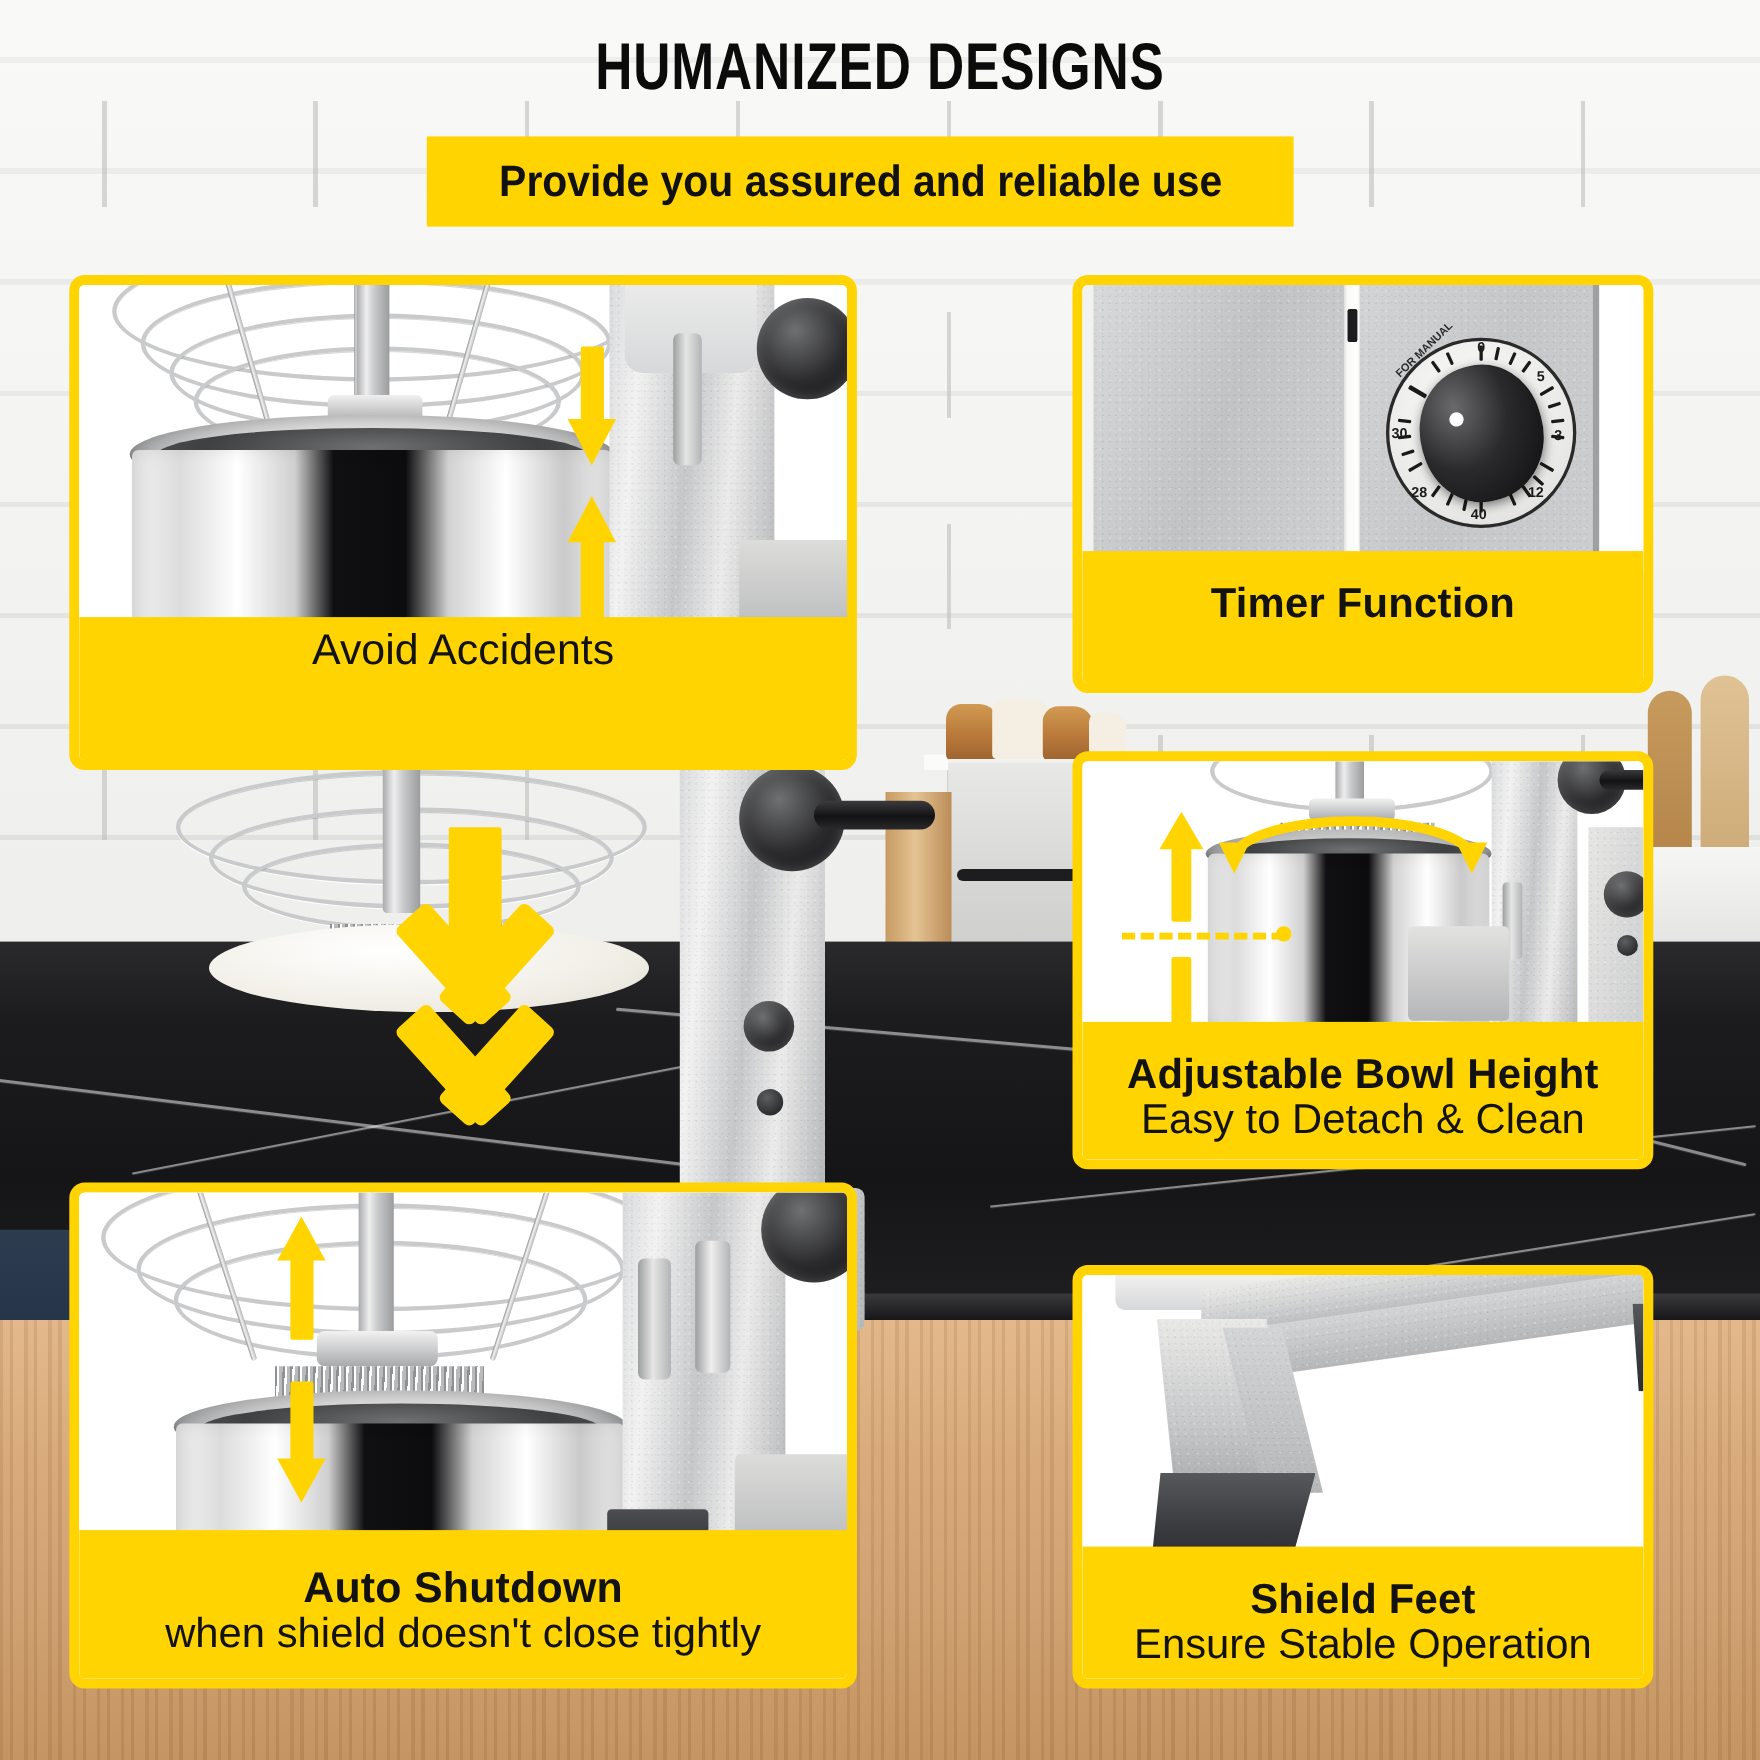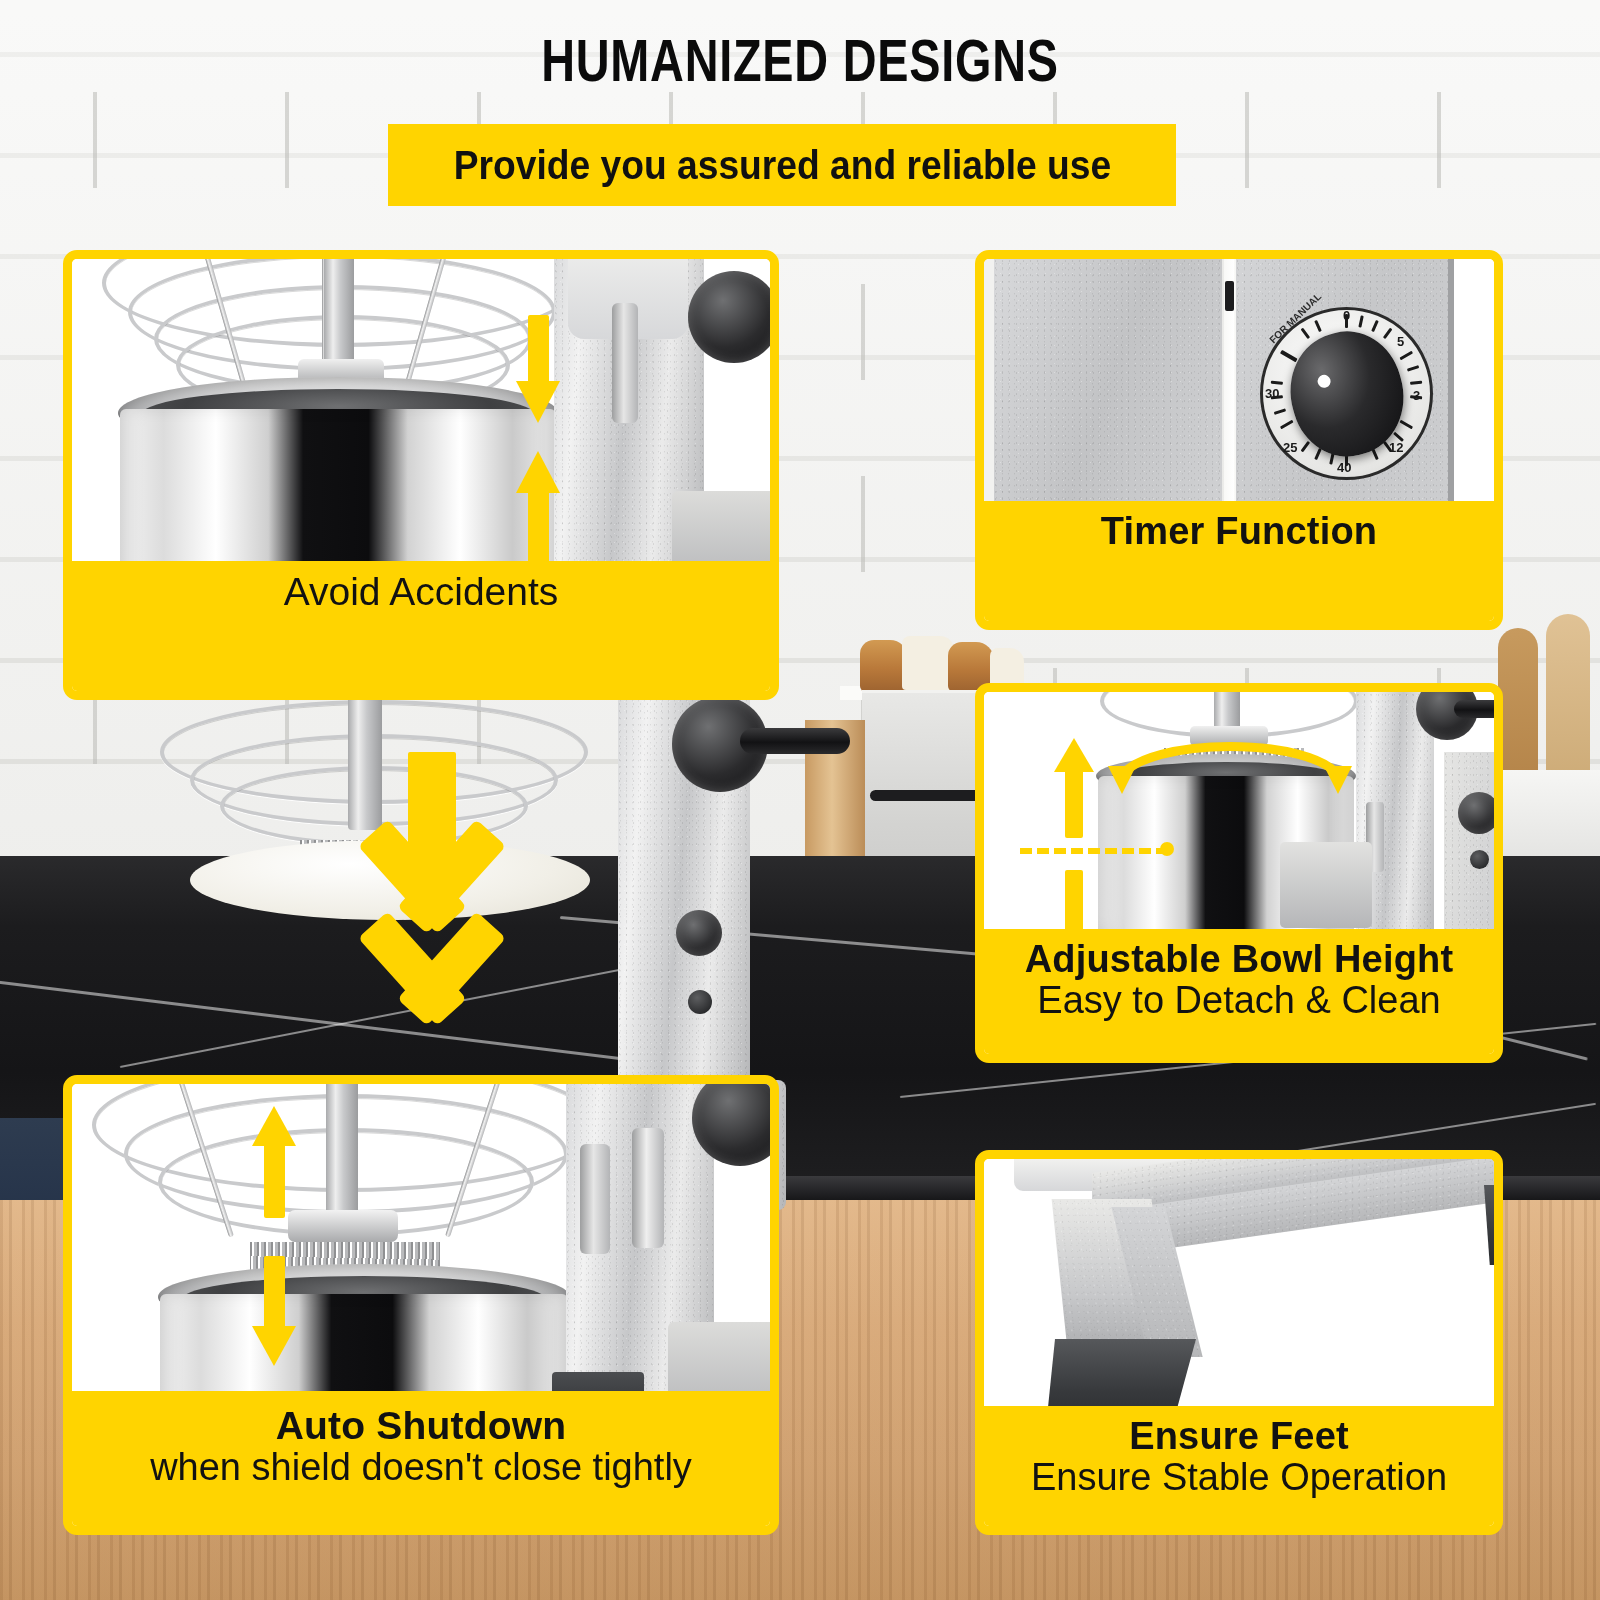--- a/index.html
+++ b/index.html
@@ -85,21 +85,21 @@
   }
   .panel-photo{position:absolute;left:0;right:0;top:0;overflow:hidden;background:#fff;}
   .cap{
     position:absolute;left:0;right:0;bottom:0;
     background:#FFD400;
     color:#121212;
     text-align:center;
     padding:10px 6px 14px;
     box-sizing:border-box;
   }
-  .cap .l1{font-weight:bold;letter-spacing:.2px;line-height:1.08;}
+  .cap .l1{font-weight:bold;letter-spacing:.2px;line-height:1.08;margin-top:18px;}
   .cap .l2{font-weight:normal;line-height:1.08;}
 
   
   #title{
     position:absolute;left:0;top:26px;width:1600px;text-align:center;
     font-weight:bold;font-size:60px;letter-spacing:1px;color:#0b0b0b;
     transform:scaleX(.78);transform-origin:center top;white-space:nowrap;
   }
   #subtitle{
     position:absolute;left:388px;top:124px;width:788px;height:82px;
@@ -347,21 +347,21 @@
         <div class="tick" style="left:50%;top:4px;width:3px;height:12px;margin-left:-1.5px;transform-origin:1.5px 76px;transform:rotate(276deg);"></div>
         <div class="tick" style="left:50%;top:4px;width:4px;height:18px;margin-left:-1.5px;transform-origin:1.5px 76px;transform:rotate(300deg);"></div>
         <div class="tick" style="left:50%;top:4px;width:3px;height:12px;margin-left:-1.5px;transform-origin:1.5px 76px;transform:rotate(324deg);"></div>
         <div class="tick" style="left:50%;top:4px;width:3px;height:12px;margin-left:-1.5px;transform-origin:1.5px 76px;transform:rotate(336deg);"></div>
 
         <div class="tick-num" style="left:80px;top:-2px;">0</div>
         <div class="tick-num" style="left:134px;top:24px;">5</div>
         <div class="tick-num" style="left:150px;top:78px;">3</div>
         <div class="tick-num" style="left:126px;top:130px;">12</div>
         <div class="tick-num" style="left:74px;top:150px;">40</div>
-        <div class="tick-num" style="left:20px;top:130px;">25</div>
+        <div class="tick-num" style="left:20px;top:130px;">28</div>
         <div class="tick-num" style="left:2px;top:76px;">30</div>
         <div class="dial-lbl" style="left:8px;top:26px;transform:rotate(-44deg);transform-origin:left center;">FOR MANUAL</div>
 
         <div class="timer-knob" style="left:28px;top:22px;width:112px;height:124px;transform:rotate(-16deg);">
           <div class="pip"></div>
         </div>
       </div>
     </div>
     <div class="cap" style="height:120px;">
       <div class="l1" style="font-size:38px;">Timer Function</div>
@@ -455,18 +455,18 @@
     <div class="panel-photo" style="height:265px;background:#fff;">
       <div style="position:absolute;left:30px;top:-4px;width:250px;height:36px;background:linear-gradient(180deg,#f4f4f2,#d6d7d9);border-radius:0 0 40px 10px;"></div>
       <div class="leg-top grain" style="left:108px;top:14px;width:420px;height:56px;transform:skewY(-8deg);transform-origin:left top;"></div>
       <div class="leg-face grain" style="left:108px;top:54px;width:420px;height:46px;transform:skewY(-8deg);transform-origin:left top;"></div>
       <div class="leg-top grain" style="left:76px;top:40px;width:100px;height:160px;transform:skewX(6deg);"></div>
       <div class="leg-face grain" style="left:146px;top:48px;width:54px;height:150px;transform:skewX(14deg);"></div>
       <div class="rubber" style="left:62px;top:180px;width:150px;height:88px;clip-path:polygon(6% 0,100% 0,84% 100%,0 100%);"></div>
       <div class="rubber" style="left:500px;top:26px;width:48px;height:80px;clip-path:polygon(0 0,100% 0,100% 100%,12% 100%);"></div>
     </div>
     <div class="cap" style="height:120px;">
-      <div class="l1" style="font-size:38px;">Ensure Feet</div>
+      <div class="l1" style="font-size:38px;">Shield Feet</div>
       <div class="l2" style="font-size:38px;">Ensure Stable Operation</div>
     </div>
   </div>
 
 </div>
 
 </body></html>

